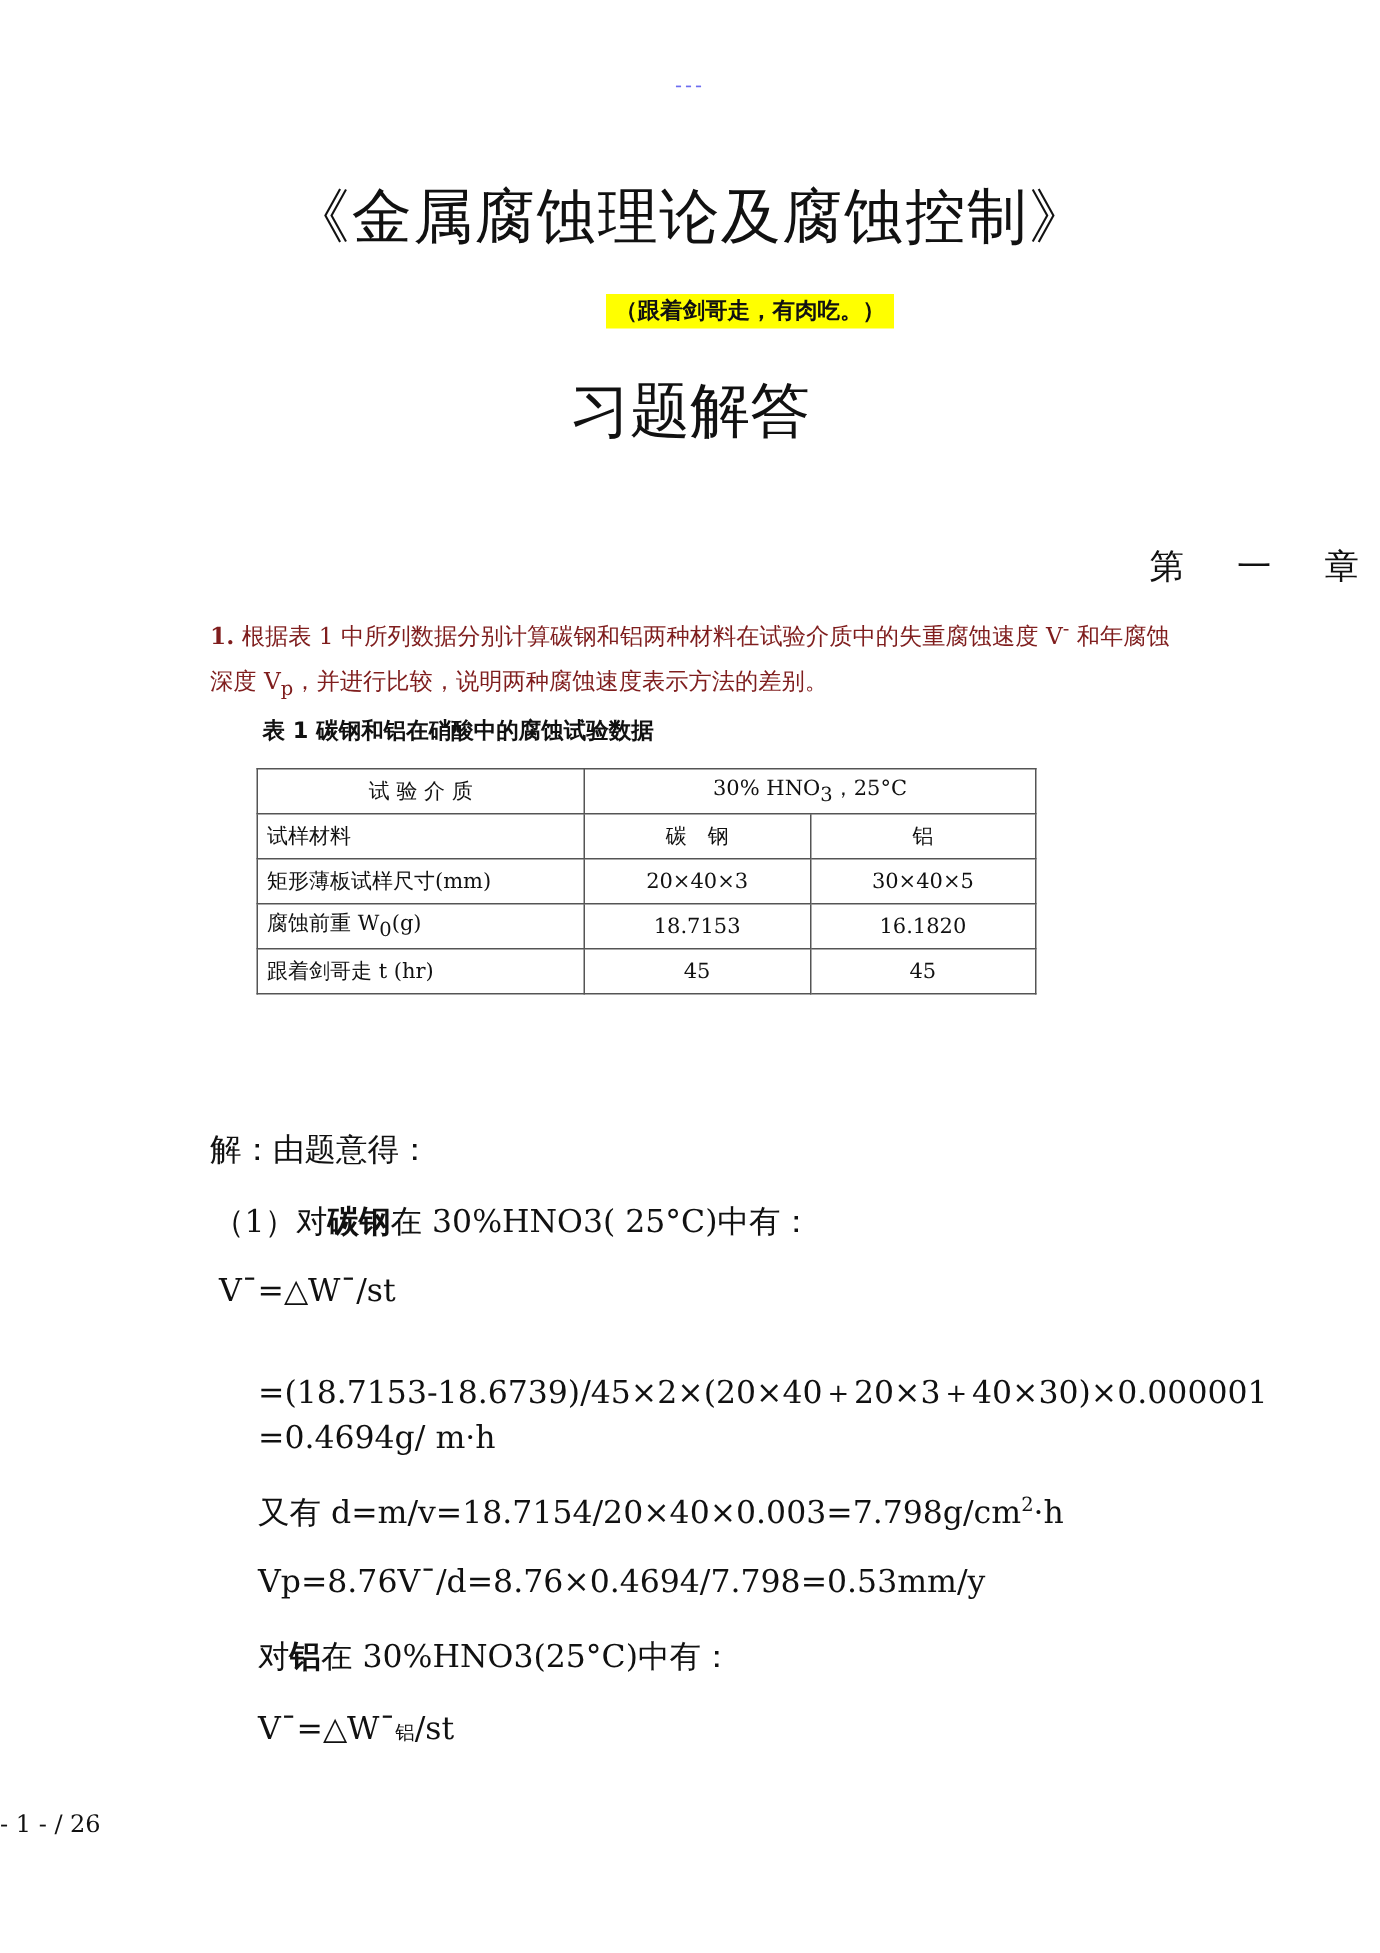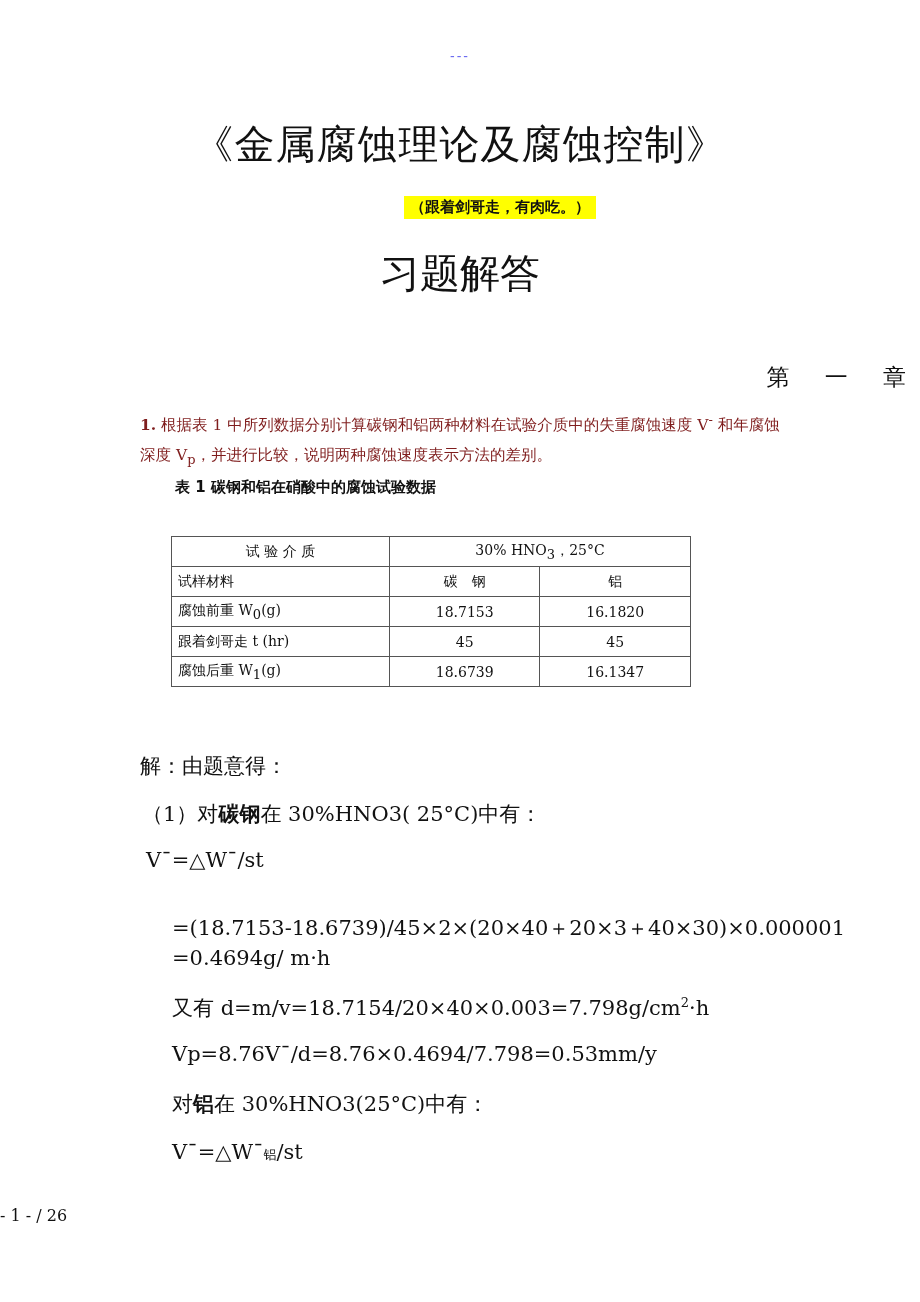--- a/index.html
+++ b/index.html
@@ -16,21 +16,21 @@
     .answers-title { left: 0; width: 920px; top: 246px; text-align: center;
                      font-family: "DejaVu Sans", sans-serif; font-size: 40px; font-weight: 500; }
     .chapter { left: 0; width: 920px; top: 362px; text-align: right;
                font-family: "DejaVu Serif", serif; font-size: 23px; word-spacing: 0; }
     .chapter span { margin: 0 14px; }
     .question { left: 140px; width: 650px; top: 405px; color: #7f1d1d; font-size: 15.5px; line-height: 30px; }
     .question .num { font-weight: bold; }
     .table-caption { left: 175px; top: 478px; font-family: "DejaVu Sans", sans-serif;
                      font-size: 15px; font-weight: bold; }
     table.data { position: absolute; left: 171px; top: 512px; width: 520px; border-collapse: collapse;
-                 font-size: 14px; margin-top: 24px; }
+                 font-size: 14px; }
     table.data td { border: 1px solid #555; height: 29px; padding: 0 6px; }
     table.data td.c { text-align: center; }
     .line { left: 140px; font-size: 21px; white-space: nowrap; }
     .l1 { top: 752px; }
     .l2 { top: 800px; left: 142px; }
     .l3 { top: 848px; left: 146px; }
     .l4 { top: 898px; left: 172px; margin-top: 16px; }
     .l5 { top: 946px; left: 172px; }
     .l6 { top: 994px; left: 172px; }
     .l7 { top: 1042px; left: 172px; }
@@ -70,33 +70,33 @@
       <tr>
     <td class="c" style="width:205px">试 验 介 质</td>
     <td class="c" colspan="2"><span>30% HNO</span><sub class="small">3</sub><span>，25°C</span></td>
   </tr>
   <tr>
     <td>试样材料</td>
     <td class="c">碳　钢</td>
     <td class="c">铝</td>
   </tr>
   <tr>
+    <td>矩形薄板试样尺寸(mm)</td>
+    <td class="c">20×40×3</td>
+    <td class="c">30×40×5</td>
+  </tr>
+  <tr>
     <td><span>腐蚀前重 W</span><sub class="small">0</sub><span>(g)</span></td>
     <td class="c">18.7153</td>
     <td class="c">16.1820</td>
   </tr>
   <tr>
     <td>跟着剑哥走 t (hr)</td>
     <td class="c">45</td>
     <td class="c">45</td>
-  </tr>
-  <tr>
-    <td><span>腐蚀后重 W</span><sub class="small">1</sub><span>(g)</span></td>
-    <td class="c">18.6739</td>
-    <td class="c">16.1347</td>
   </tr>
 </tbody>
   </table>
 
 <div class="abs line l1">解：由题意得：</div>
 <div class="abs line l2"><span>（1）对</span><span class="bold">碳钢</span><span>在 30%HNO3( 25°C)中有：</span></div>
 <div class="abs line l3">V¯=△W¯/st</div>
 <div class="abs line l4">=(18.7153-18.6739)/45×2×(20×40＋20×3＋40×30)×0.000001</div>
 <div class="abs line l5">=0.4694g/ m·h</div>
 <div class="abs line l6"><span>又有 d=m/v=18.7154/20×40×0.003=7.798g/cm</span><sup class="small">2</sup><span>·h</span></div>

